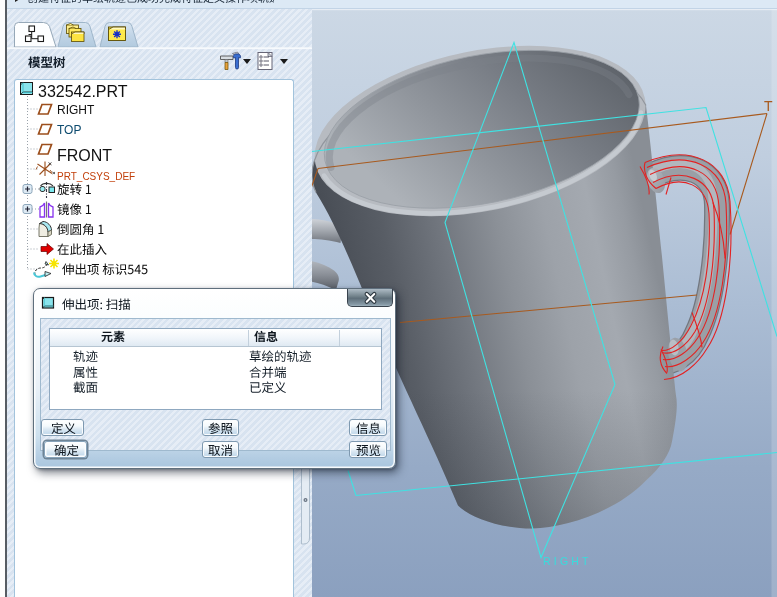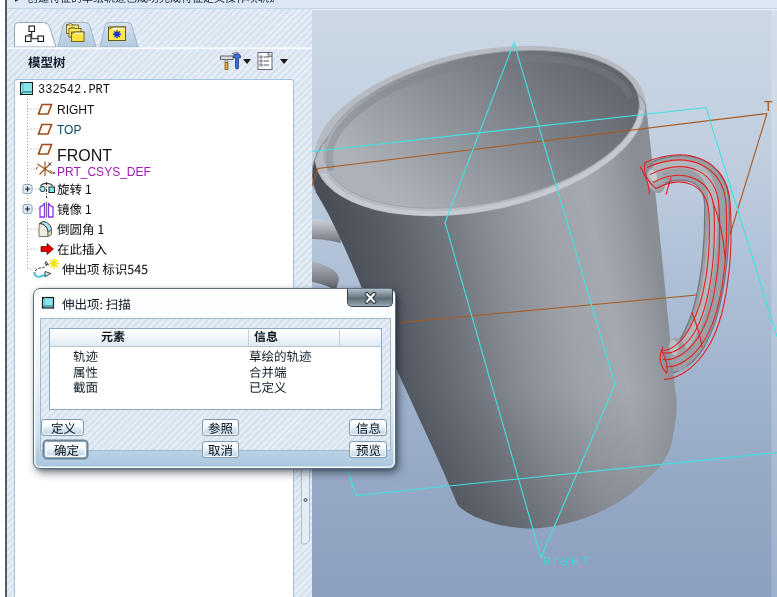--- a/index.html
+++ b/index.html
@@ -138,25 +138,25 @@
 <path d="M-2,6 C-3,2 0,-1 4,-1 C8,-1 10,-4 11,-6.5" fill="none" stroke="#222" stroke-width="1" stroke-dasharray="2.5 1.5"></path>
 <path d="M-3,3.5 C-3,6.5 0,8.5 3.5,7.5 L10,5.5" fill="none" stroke="#49c8d8" stroke-width="2"></path>
 <path d="M8,2.5 L14,4.5 L8,7.5 Z" fill="#bff0f4" stroke="#222" stroke-width="0.8"></path>
 <path d="M9,-7.5 l2.5,3.5 l-3.5,-1 Z" fill="#bff0f4" stroke="#222" stroke-width="0.8"></path>
 </g>
       <g transform="translate(54,263.5)" stroke="#f6e400" stroke-width="1.6">
 <path d="M0,-5 L0,5 M-5,0 L5,0 M-3.5,-3.5 L3.5,3.5 M-3.5,3.5 L3.5,-3.5"></path>
 <circle r="2.2" fill="#f6e400" stroke="none"></circle>
 </g>
     </svg>
-<div class="abs" style="left:38px;top:83px;width:250px;font-size:12px;color:#111;font-family:Liberation Mono, monospace">332542.PRT</div>
+<div class="abs" style="left:38px;top:83px;width:250px;font-size:16px;color:#111;font-family:Liberation Sans, sans-serif">332542.PRT</div>
 <div class="abs" style="left:57px;top:102.5px;font-size:12px;color:#111">RIGHT</div>
 <div class="abs" style="left:57px;top:122.5px;font-size:12px;color:#0c4a6e">TOP</div>
 <div class="abs" style="left:57px;top:147px;font-size:16px;color:#111">FRONT</div>
-<div class="abs" style="left:57px;top:165px;font-size:12px;color:#a21caf">PRT_CSYS_DEF</div>
+<div class="abs" style="left:57px;top:171px;font-size:10px;color:#c2410c">PRT_CSYS_DEF</div>
 <svg style="position:absolute;left:57px;top:180.5px;overflow:visible" width="36" height="16" viewBox="0 -13 36 16">
       <path d="M2.1 -10.2C2.5 -9.6 2.8 -8.9 3.0 -8.5H0.6V-7.6H1.9C1.9 -4.0 1.8 -1.3 0.3 0.4C0.6 0.5 0.9 0.8 1.0 1.0C2.2 -0.4 2.6 -2.5 2.7 -5.1H4.2C4.1 -1.6 4.0 -0.4 3.8 -0.1C3.7 0.1 3.6 0.1 3.4 0.1C3.2 0.1 2.8 0.1 2.3 0.0C2.5 0.3 2.5 0.6 2.6 0.9C3.1 0.9 3.5 0.9 3.8 0.9C4.2 0.8 4.4 0.8 4.5 0.5C4.9 0.0 5.0 -1.4 5.0 -5.5C5.0 -5.6 5.0 -5.9 5.0 -5.9H2.8L2.8 -7.6H5.6V-8.5H3.2L3.9 -8.7C3.7 -9.2 3.3 -9.9 3.0 -10.4ZM6.3 -4.7C6.2 -2.7 6.1 -0.7 5.0 0.4C5.2 0.5 5.5 0.8 5.6 1.0C6.2 0.4 6.5 -0.4 6.8 -1.3C7.5 0.4 8.6 0.8 10.2 0.8H11.8C11.9 0.5 12.0 0.1 12.1 -0.1C11.8 -0.1 10.5 -0.1 10.2 -0.1C9.8 -0.1 9.5 -0.1 9.1 -0.2V-2.8H11.5V-3.7H9.1V-5.9H10.8C10.6 -5.4 10.4 -4.9 10.2 -4.6L10.9 -4.3C11.2 -4.9 11.6 -5.7 11.9 -6.5L11.3 -6.7L11.2 -6.7H6.2C6.5 -7.1 6.7 -7.5 7.0 -8.0H12.0V-8.9H7.4C7.5 -9.3 7.7 -9.8 7.8 -10.3L6.9 -10.5C6.5 -9.1 5.9 -7.7 5.1 -6.8C5.3 -6.7 5.7 -6.4 5.8 -6.2L6.1 -6.6V-5.9H8.3V-0.6C7.7 -1.0 7.3 -1.6 7.0 -2.7C7.1 -3.3 7.1 -4.0 7.2 -4.7Z M13.5 -4.2C13.6 -4.2 14.0 -4.3 14.4 -4.3H15.5V-2.5L13.0 -2.1L13.2 -1.2L15.5 -1.6V1.0H16.4V-1.8L18.1 -2.1L18.1 -3.0L16.4 -2.7V-4.3H17.7V-5.2H16.4V-7.1H15.5V-5.2H14.3C14.7 -6.1 15.1 -7.1 15.4 -8.2H17.7V-9.0H15.7C15.8 -9.5 15.9 -9.9 16.0 -10.3L15.1 -10.5C15.0 -10.0 14.9 -9.5 14.8 -9.0H13.1V-8.2H14.6C14.3 -7.1 14.0 -6.3 13.8 -6.0C13.6 -5.4 13.4 -5.0 13.2 -5.0C13.3 -4.8 13.5 -4.3 13.5 -4.2ZM17.8 -6.7V-5.8H19.7C19.4 -4.9 19.1 -4.1 18.9 -3.5H22.5C22.1 -2.9 21.5 -2.1 21.0 -1.4C20.6 -1.7 20.1 -2.0 19.7 -2.2L19.1 -1.6C20.4 -0.9 21.9 0.3 22.6 1.0L23.2 0.3C22.9 -0.1 22.3 -0.5 21.7 -1.0C22.5 -2.0 23.4 -3.2 24.0 -4.1L23.4 -4.4L23.2 -4.4H20.2L20.6 -5.8H24.5V-6.7H20.9L21.3 -8.2H24.0V-9.0H21.5L21.9 -10.4L20.9 -10.5L20.6 -9.0H18.3V-8.2H20.3L19.9 -6.7Z M28.9 0.0H33.9V-1.0H32.1V-9.2H31.2C30.7 -8.9 30.1 -8.7 29.3 -8.5V-7.8H31.0V-1.0H28.9Z" fill="#111"></path>
     </svg>
 <svg style="position:absolute;left:57px;top:200.5px;overflow:visible" width="36" height="16" viewBox="0 -13 36 16">
       <path d="M6.6 -3.8H10.5V-2.9H6.6ZM6.6 -5.2H10.5V-4.4H6.6ZM7.9 -10.4 8.2 -9.6H5.6V-8.8H11.6V-9.6H9.2C9.0 -9.9 8.8 -10.3 8.7 -10.6ZM9.8 -8.7C9.7 -8.3 9.5 -7.8 9.3 -7.3H7.1L7.8 -7.5C7.7 -7.8 7.5 -8.3 7.3 -8.7L6.6 -8.6C6.8 -8.2 6.9 -7.7 7.0 -7.3H5.2V-6.5H11.9V-7.3H10.1L10.7 -8.5ZM5.8 -5.9V-2.3H7.0C6.9 -0.8 6.4 -0.1 4.4 0.3C4.6 0.5 4.8 0.8 4.9 1.0C7.2 0.5 7.7 -0.4 7.9 -2.3H9.0V-0.2C9.0 0.6 9.2 0.9 10.0 0.9C10.2 0.9 10.9 0.9 11.1 0.9C11.8 0.9 12.0 0.5 12.1 -0.9C11.9 -0.9 11.5 -1.0 11.3 -1.2C11.3 -0.0 11.2 0.1 11.0 0.1C10.8 0.1 10.3 0.1 10.2 0.1C9.9 0.1 9.9 0.1 9.9 -0.2V-2.3H11.4V-5.9ZM2.2 -10.5C1.8 -9.3 1.2 -8.2 0.4 -7.4C0.6 -7.2 0.9 -6.8 0.9 -6.6C1.4 -7.0 1.8 -7.6 2.1 -8.2H4.8V-9.1H2.6C2.7 -9.5 2.9 -9.8 3.0 -10.2ZM0.7 -4.3V-3.4H2.4V-1.1C2.4 -0.5 2.0 -0.1 1.7 0.1C1.9 0.2 2.1 0.7 2.2 0.9C2.4 0.7 2.8 0.4 5.0 -1.0C4.9 -1.2 4.8 -1.5 4.8 -1.8L3.3 -0.9V-3.4H4.9V-4.3H3.3V-6.0H4.6V-6.8H1.3V-6.0H2.4V-4.3Z M18.6 -8.9H20.8C20.6 -8.5 20.4 -8.1 20.1 -7.9H17.8C18.1 -8.2 18.3 -8.5 18.6 -8.9ZM18.6 -10.5C18.1 -9.4 17.1 -8.1 15.7 -7.1C15.9 -7.0 16.2 -6.7 16.3 -6.5C16.6 -6.7 16.8 -6.9 17.0 -7.1V-5.2H18.9C18.3 -4.6 17.4 -4.1 16.1 -3.7C16.3 -3.5 16.5 -3.3 16.6 -3.1C17.8 -3.5 18.6 -3.9 19.2 -4.4C19.4 -4.2 19.6 -4.0 19.7 -3.8C18.9 -3.0 17.3 -2.2 16.1 -1.9C16.3 -1.7 16.5 -1.5 16.6 -1.3C17.7 -1.7 19.1 -2.5 20.1 -3.2C20.2 -3.0 20.3 -2.8 20.4 -2.6C19.4 -1.5 17.5 -0.6 16.0 -0.1C16.1 0.0 16.4 0.3 16.5 0.6C17.9 0.1 19.4 -0.8 20.5 -1.8C20.6 -1.0 20.5 -0.3 20.2 -0.0C20.1 0.2 19.9 0.2 19.6 0.2C19.4 0.2 19.1 0.2 18.8 0.2C18.9 0.4 19.0 0.8 19.0 1.0C19.3 1.0 19.6 1.0 19.8 1.0C20.2 1.0 20.6 0.9 20.9 0.6C21.4 0.1 21.6 -1.3 21.2 -2.6L21.8 -2.9C22.2 -1.5 23.0 -0.4 24.0 0.3C24.1 0.1 24.4 -0.3 24.6 -0.4C23.7 -1.0 22.9 -2.0 22.5 -3.2C23.0 -3.5 23.5 -3.8 23.9 -4.0L23.2 -4.6C22.6 -4.2 21.7 -3.7 20.9 -3.2C20.7 -3.8 20.3 -4.4 19.7 -4.8L20.0 -5.2H23.7V-7.9H21.1C21.4 -8.3 21.8 -8.8 22.1 -9.3L21.5 -9.7L21.3 -9.6H19.1L19.5 -10.3ZM17.8 -7.1H20.0C20.0 -6.8 19.9 -6.3 19.5 -5.9H17.8ZM20.8 -7.1H22.9V-5.9H20.5C20.7 -6.3 20.8 -6.8 20.8 -7.1ZM15.8 -10.5C15.1 -8.6 14.0 -6.7 12.9 -5.5C13.0 -5.2 13.3 -4.8 13.4 -4.5C13.8 -4.9 14.1 -5.4 14.5 -5.9V1.0H15.4V-7.4C15.9 -8.2 16.3 -9.2 16.7 -10.2Z M28.9 0.0H33.9V-1.0H32.1V-9.2H31.2C30.7 -8.9 30.1 -8.7 29.3 -8.5V-7.8H31.0V-1.0H28.9Z" fill="#111"></path>
     </svg>
 <svg style="position:absolute;left:57px;top:220.5px;overflow:visible" width="49" height="16" viewBox="0 -13 49 16">
       <path d="M8.8 -9.5V-2.1H9.7V-9.5ZM10.7 -10.2V-0.4C10.7 -0.2 10.6 -0.1 10.4 -0.1C10.1 -0.1 9.5 -0.1 8.7 -0.1C8.8 0.1 8.9 0.5 9.0 0.8C10.0 0.8 10.6 0.7 11.0 0.6C11.4 0.4 11.5 0.2 11.5 -0.4V-10.2ZM6.4 -7.9C6.6 -7.6 6.9 -7.2 7.1 -6.8L4.7 -6.5C5.1 -7.2 5.6 -8.0 5.9 -8.8H8.3V-9.6H3.7V-8.8H4.9C4.6 -7.9 4.2 -7.1 4.0 -6.9C3.8 -6.6 3.7 -6.4 3.5 -6.3C3.6 -6.1 3.7 -5.7 3.8 -5.5C4.0 -5.6 4.4 -5.7 7.4 -6.2C7.6 -5.8 7.7 -5.6 7.8 -5.3L8.5 -5.7C8.3 -6.3 7.7 -7.4 7.1 -8.2ZM2.8 -10.5C2.2 -8.5 1.3 -6.6 0.2 -5.3C0.4 -5.1 0.6 -4.6 0.7 -4.4C1.1 -4.8 1.5 -5.4 1.8 -6.0V1.0H2.7V-7.7C3.1 -8.5 3.4 -9.3 3.6 -10.2ZM3.1 -0.8 3.3 0.0C4.7 -0.3 6.6 -0.7 8.4 -1.0L8.3 -1.8L6.2 -1.4V-3.2H8.1V-4.0H6.2V-5.4H5.3V-4.0H3.5V-3.2H5.3V-1.2Z M16.7 -7.9H20.7V-6.9H16.7ZM15.9 -8.6V-6.3H21.6V-8.6ZM18.4 -4.4V-3.7C18.4 -3.0 18.1 -1.9 14.8 -1.3C15.0 -1.1 15.2 -0.8 15.3 -0.6C18.8 -1.4 19.2 -2.7 19.2 -3.6V-4.4ZM19.0 -2.0C20.0 -1.6 21.3 -0.9 22.0 -0.5L22.4 -1.2C21.7 -1.6 20.4 -2.2 19.4 -2.6ZM15.6 -5.5V-2.3H16.4V-4.8H21.0V-2.4H21.9V-5.5ZM13.5 -10.0V1.0H14.4V0.5H23.1V1.0H24.0V-10.0ZM14.4 -0.3V-9.2H23.1V-0.3Z M28.3 -6.8H31.1V-5.2H28.3ZM28.3 -7.6H28.3C28.7 -8.0 29.0 -8.5 29.3 -8.9H32.9C32.6 -8.4 32.2 -8.0 31.8 -7.6ZM35.0 -6.8V-5.2H32.0V-6.8ZM29.2 -10.5C28.6 -9.3 27.4 -7.8 25.7 -6.6C25.9 -6.5 26.2 -6.2 26.4 -5.9C26.8 -6.2 27.1 -6.4 27.4 -6.7V-4.5C27.4 -2.9 27.2 -1.0 25.8 0.4C26.0 0.6 26.4 0.9 26.5 1.1C27.4 0.3 27.8 -0.8 28.1 -1.9H31.1V0.7H32.0V-1.9H35.0V-0.2C35.0 -0.0 34.9 0.0 34.7 0.0C34.5 0.1 33.7 0.1 33.0 0.0C33.1 0.3 33.2 0.7 33.3 1.0C34.3 1.0 35.0 1.0 35.4 0.8C35.8 0.6 35.9 0.4 35.9 -0.2V-7.6H32.9C33.4 -8.1 33.9 -8.7 34.2 -9.3L33.6 -9.7L33.4 -9.7H29.9L30.2 -10.3ZM28.3 -4.4H31.1V-2.7H28.2C28.3 -3.3 28.3 -3.9 28.3 -4.4ZM35.0 -4.4V-2.7H32.0V-4.4Z M41.4 0.0H46.4V-1.0H44.6V-9.2H43.7C43.2 -8.9 42.6 -8.7 41.8 -8.5V-7.8H43.4V-1.0H41.4Z" fill="#111"></path>
     </svg>
 <svg style="position:absolute;left:57px;top:240.5px;overflow:visible" width="51" height="16" viewBox="0 -13 51 16">

